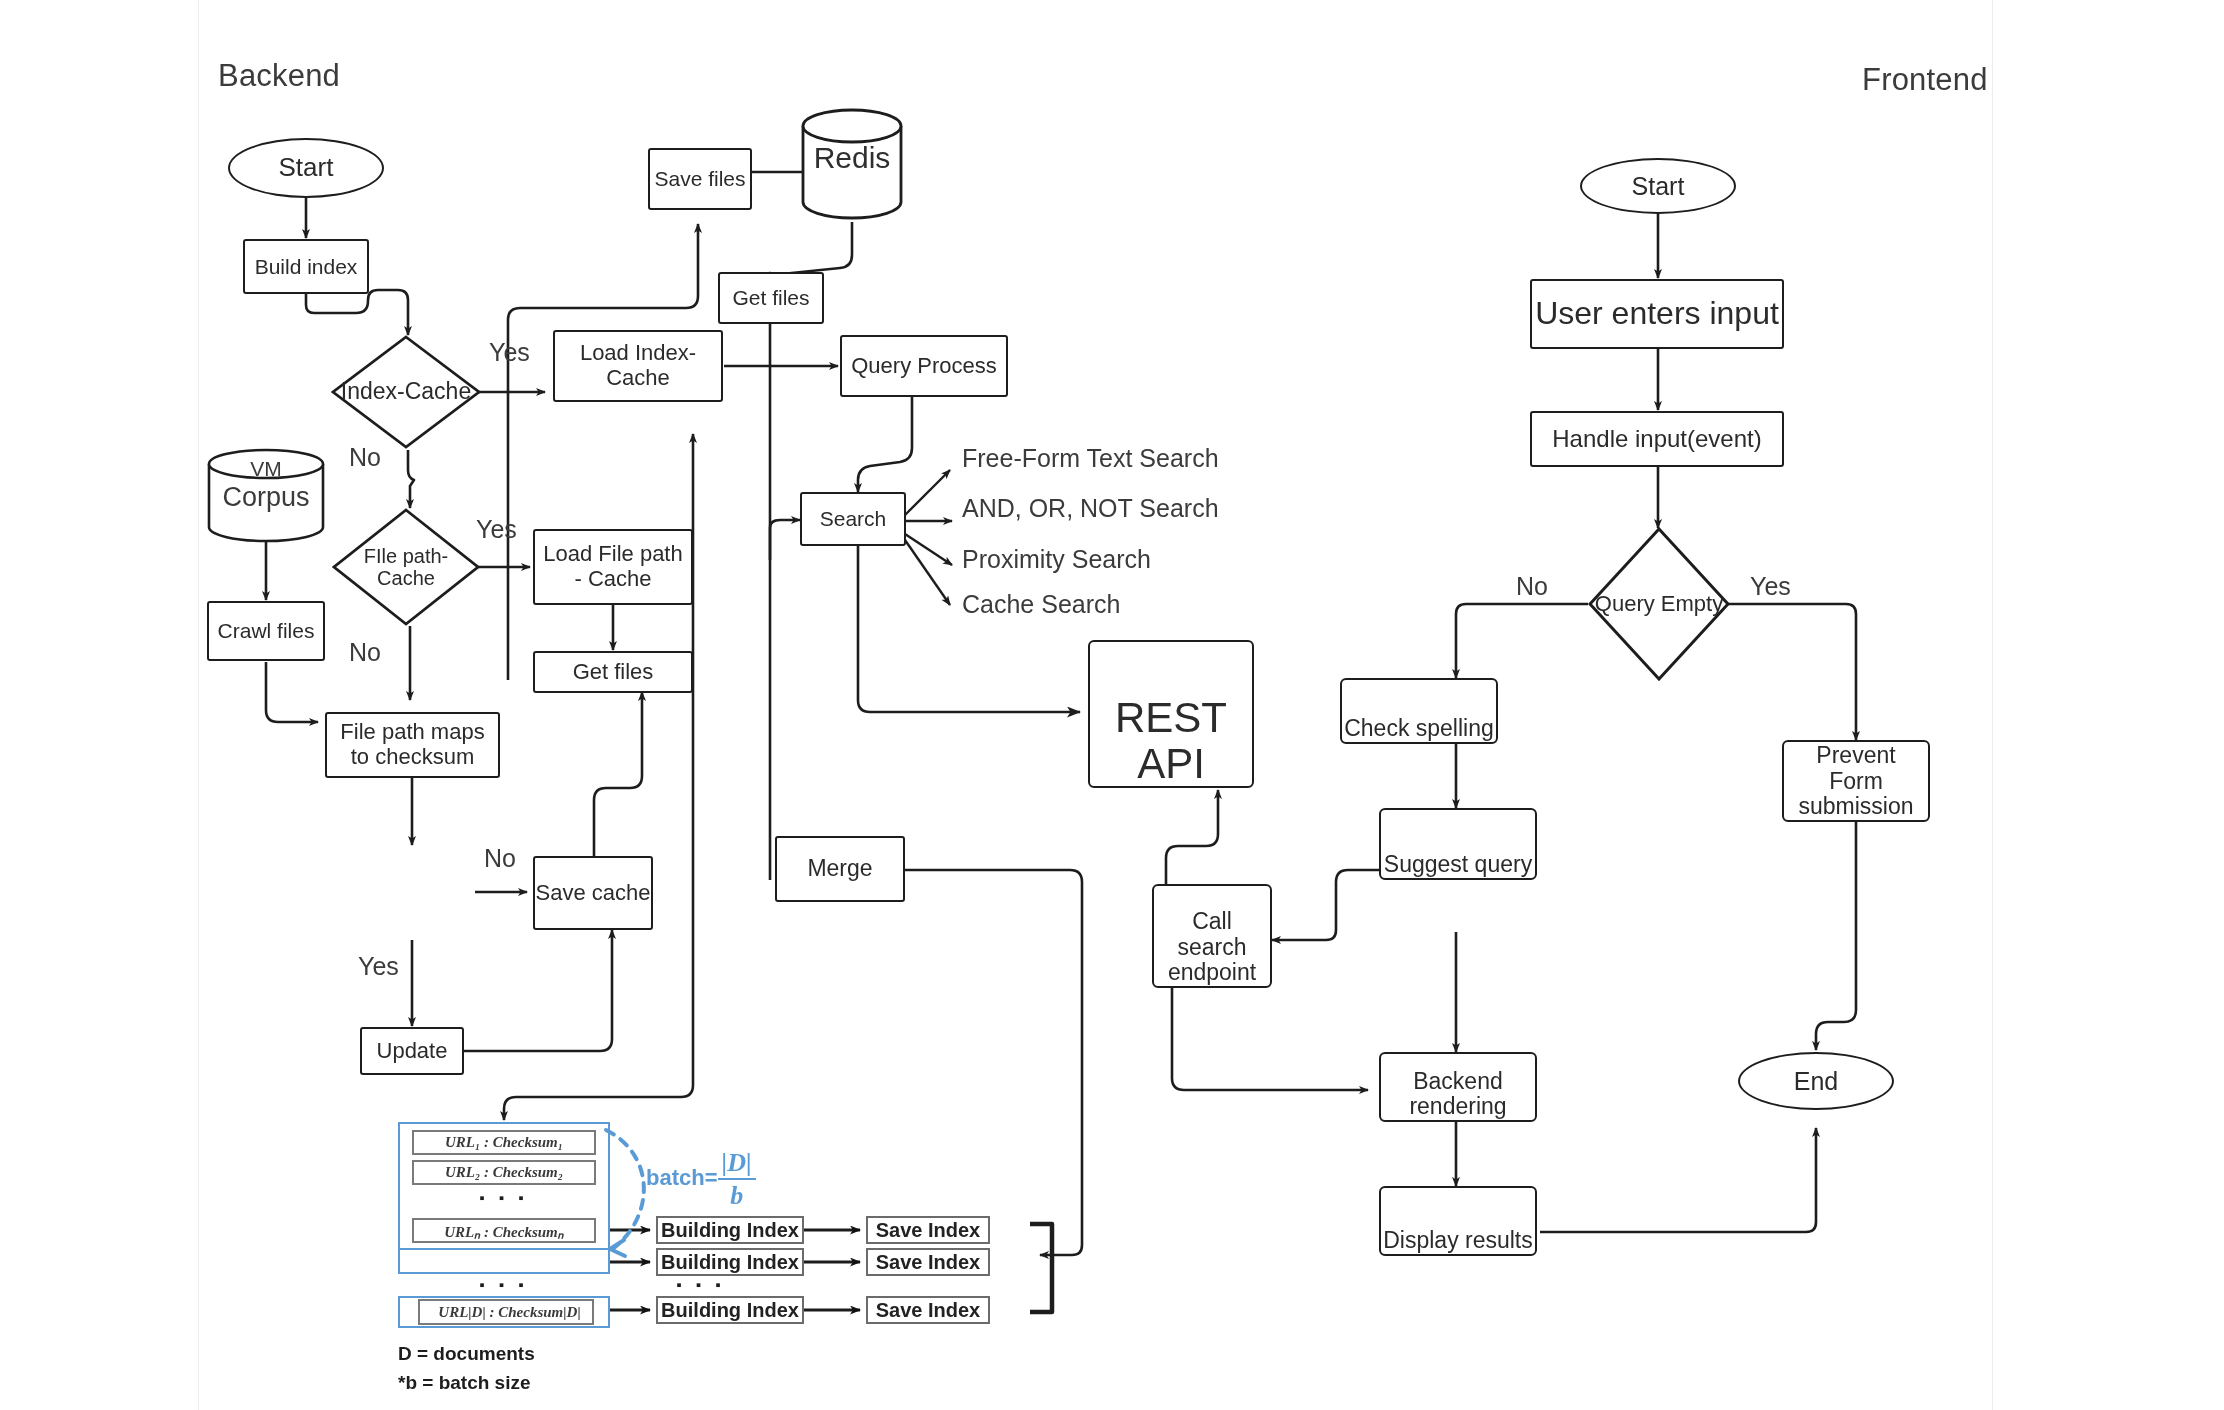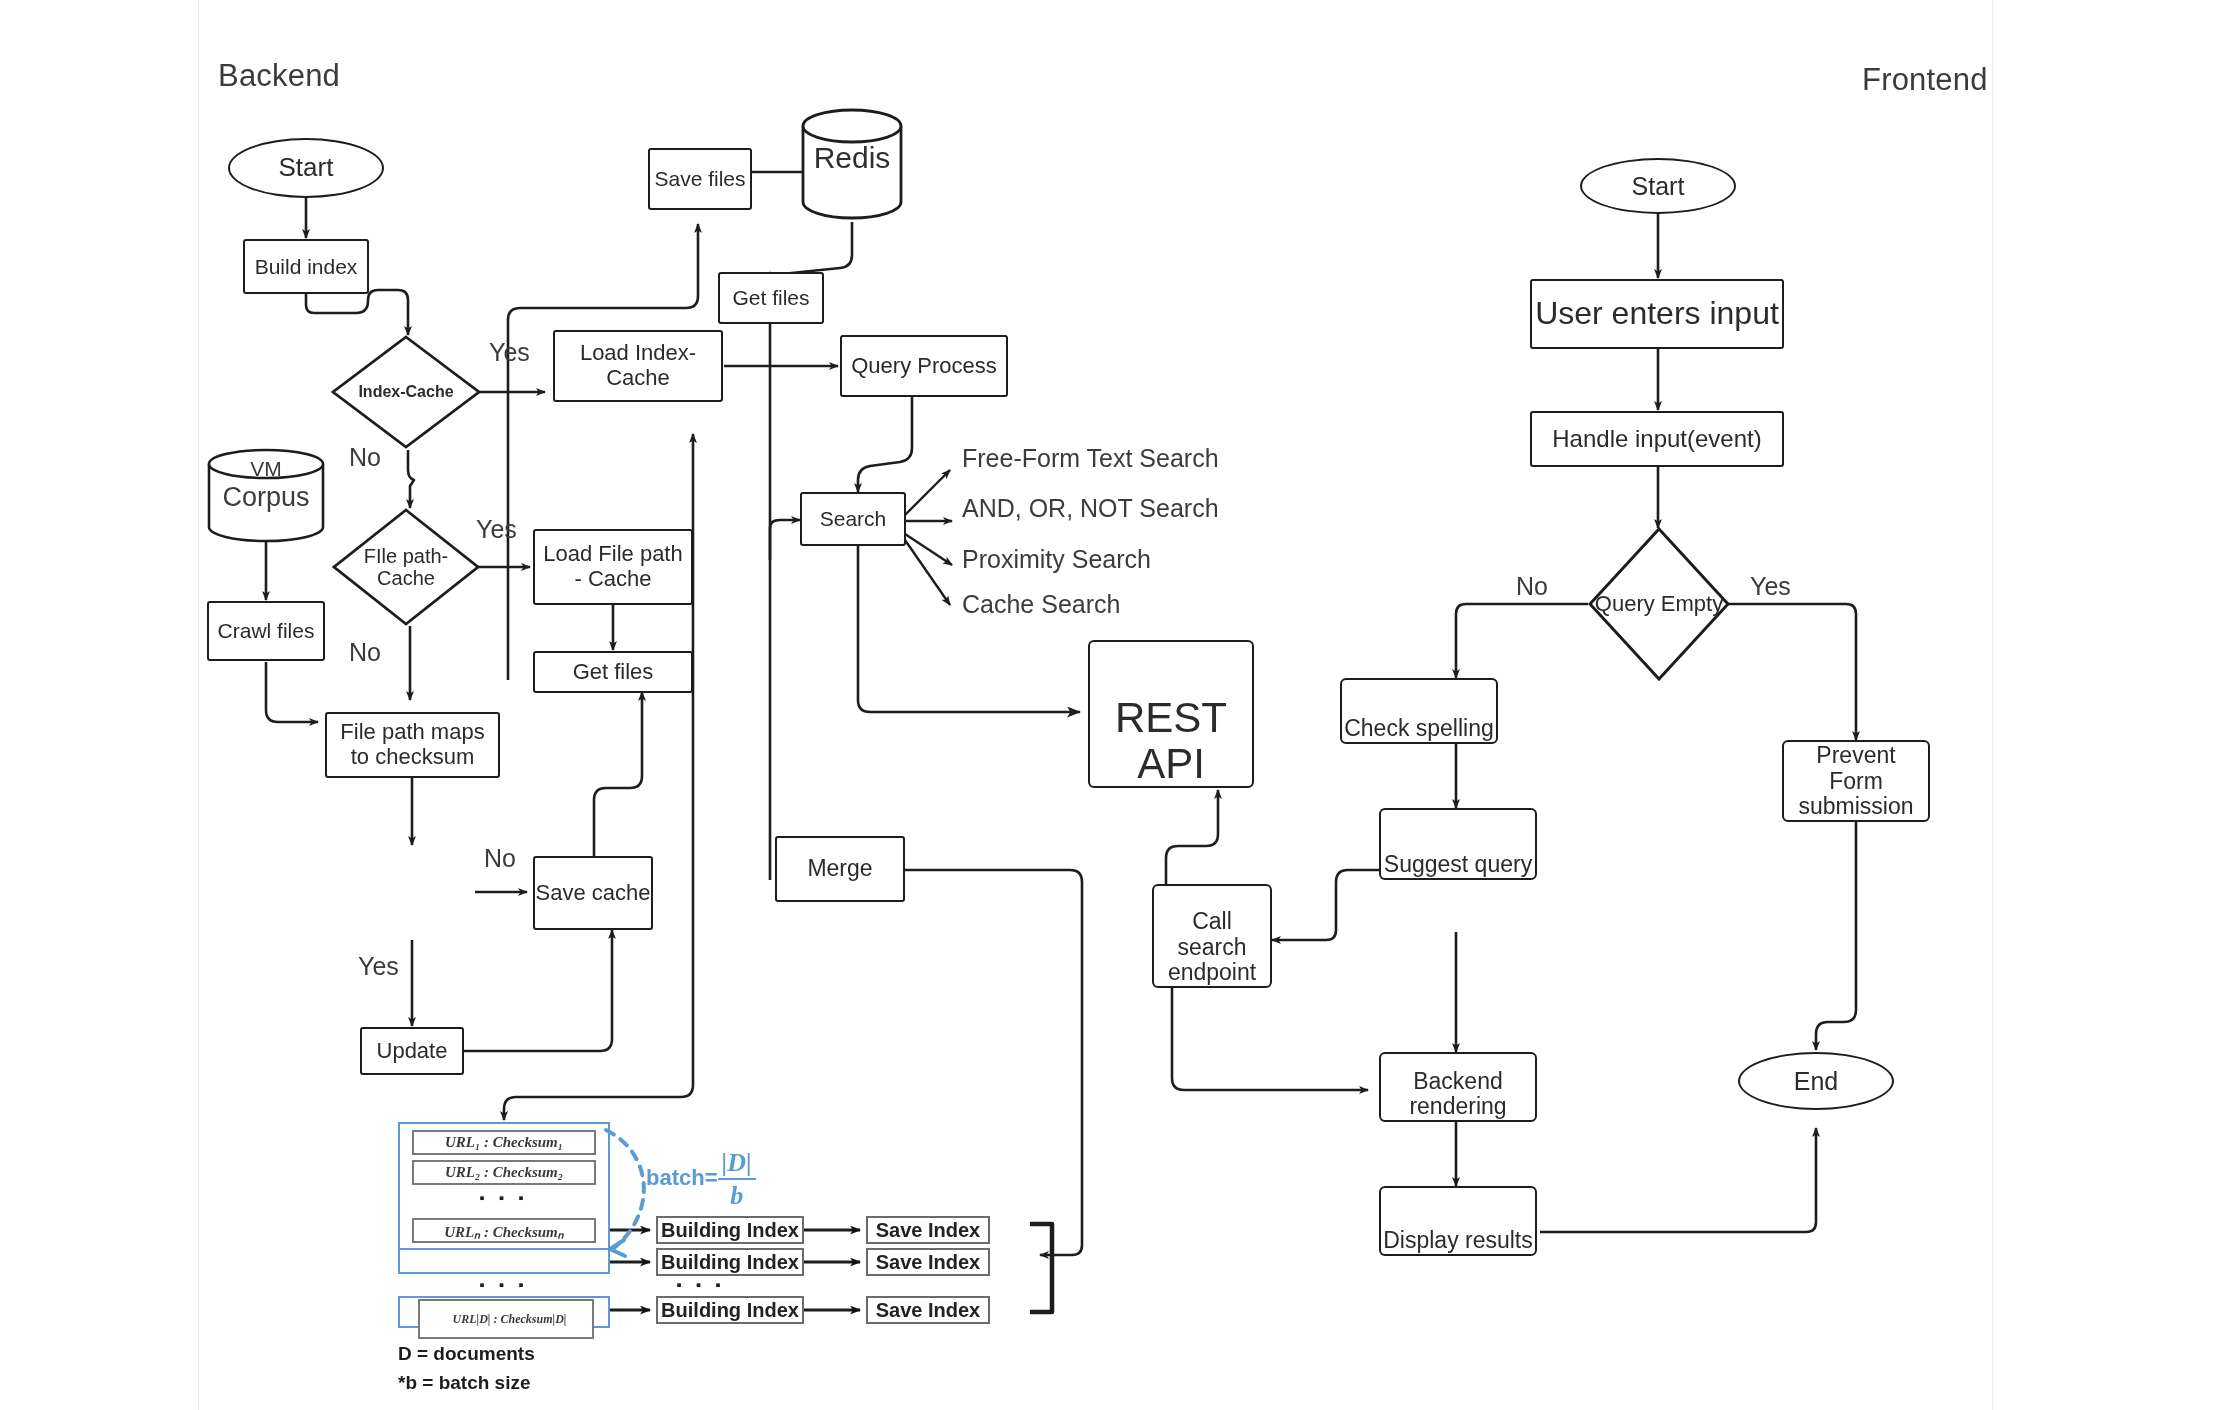--- a/index.html
+++ b/index.html
@@ -177,21 +177,21 @@
   <div class="sectitle" style="left:218px;top:58px;">Backend</div>
 
   <div class="node term" style="left:228px;top:138px;width:156px;height:60px;font-size:26px;">
     <span>Start</span>
   </div>
 
   <div class="node proc" style="left:243px;top:239px;width:126px;height:55px;font-size:21px;">
     <span>Build index</span>
   </div>
 
-  <div class="node decision" style="left:331px;top:335px;width:150px;height:114px;font-size:16px;font-weight:bold;">
+  <div class="node decision" style="left:331px;top:335px;width:150px;height:114px;font-size:23px;">
     <svg class="dshape" viewBox="0 0 150 114" preserveAspectRatio="none">
       <polygon points="75,2 148,57 75,112 2,57" fill="#fff" stroke="#1d1d1d" stroke-width="2.8" vector-effect="non-scaling-stroke"></polygon>
     </svg>
     <span class="dlabel">Index-Cache</span>
   </div>
   <div class="edgelabel" style="left:489px;top:338px;">Yes</div>
   <div class="edgelabel" style="left:349px;top:443px;">No</div>
 
   <div class="node proc" style="left:553px;top:330px;width:170px;height:72px;font-size:22px;padding:0 8px;">
     <span>Load Index-Cache</span>
@@ -288,21 +288,21 @@
   </div>
   <div class="dots" style="left:412px;top:1189px;width:184px;font-size:15px;">▪ ▪ ▪</div>
   <div class="bbox greybox" style="left:412px;top:1218px;width:184px;height:25px;font-size:15px;">
     <span>URLₙ : Checksumₙ</span>
   </div>
 
   <div class="bbox blueframe" style="left:398px;top:1248px;width:212px;height:26px;"></div>
   <div class="dots" style="left:398px;top:1276px;width:212px;font-size:15px;">▪ ▪ ▪</div>
 
   <div class="bbox blueframe" style="left:398px;top:1296px;width:212px;height:32px;"></div>
-  <div class="bbox greybox" style="left:418px;top:1299px;width:176px;height:40px;font-size:12px;padding-left:7px;">
+  <div class="bbox greybox" style="left:418px;top:1299px;width:176px;height:26px;font-size:15px;padding-left:7px;">
     <span>URL|D| : Checksum|D|</span>
   </div>
 
   <svg style="position:absolute;left:598px;top:1122px;width:80px;height:150px;">
     <path d="M8,8 C56,32 58,92 16,126" fill="none" stroke="#5b9bd5" stroke-width="4" stroke-dasharray="9 8" stroke-linecap="round"></path>
     <path d="M26,118 L12,127 L27,134" fill="none" stroke="#5b9bd5" stroke-width="4" stroke-linecap="round" stroke-linejoin="round"></path>
   </svg>
 
   <div class="batchfx" style="left:646px;top:1148px;">
     <span>batch=</span><span class="frac"><span class="num">|D|</span><span class="den">b</span></span>

